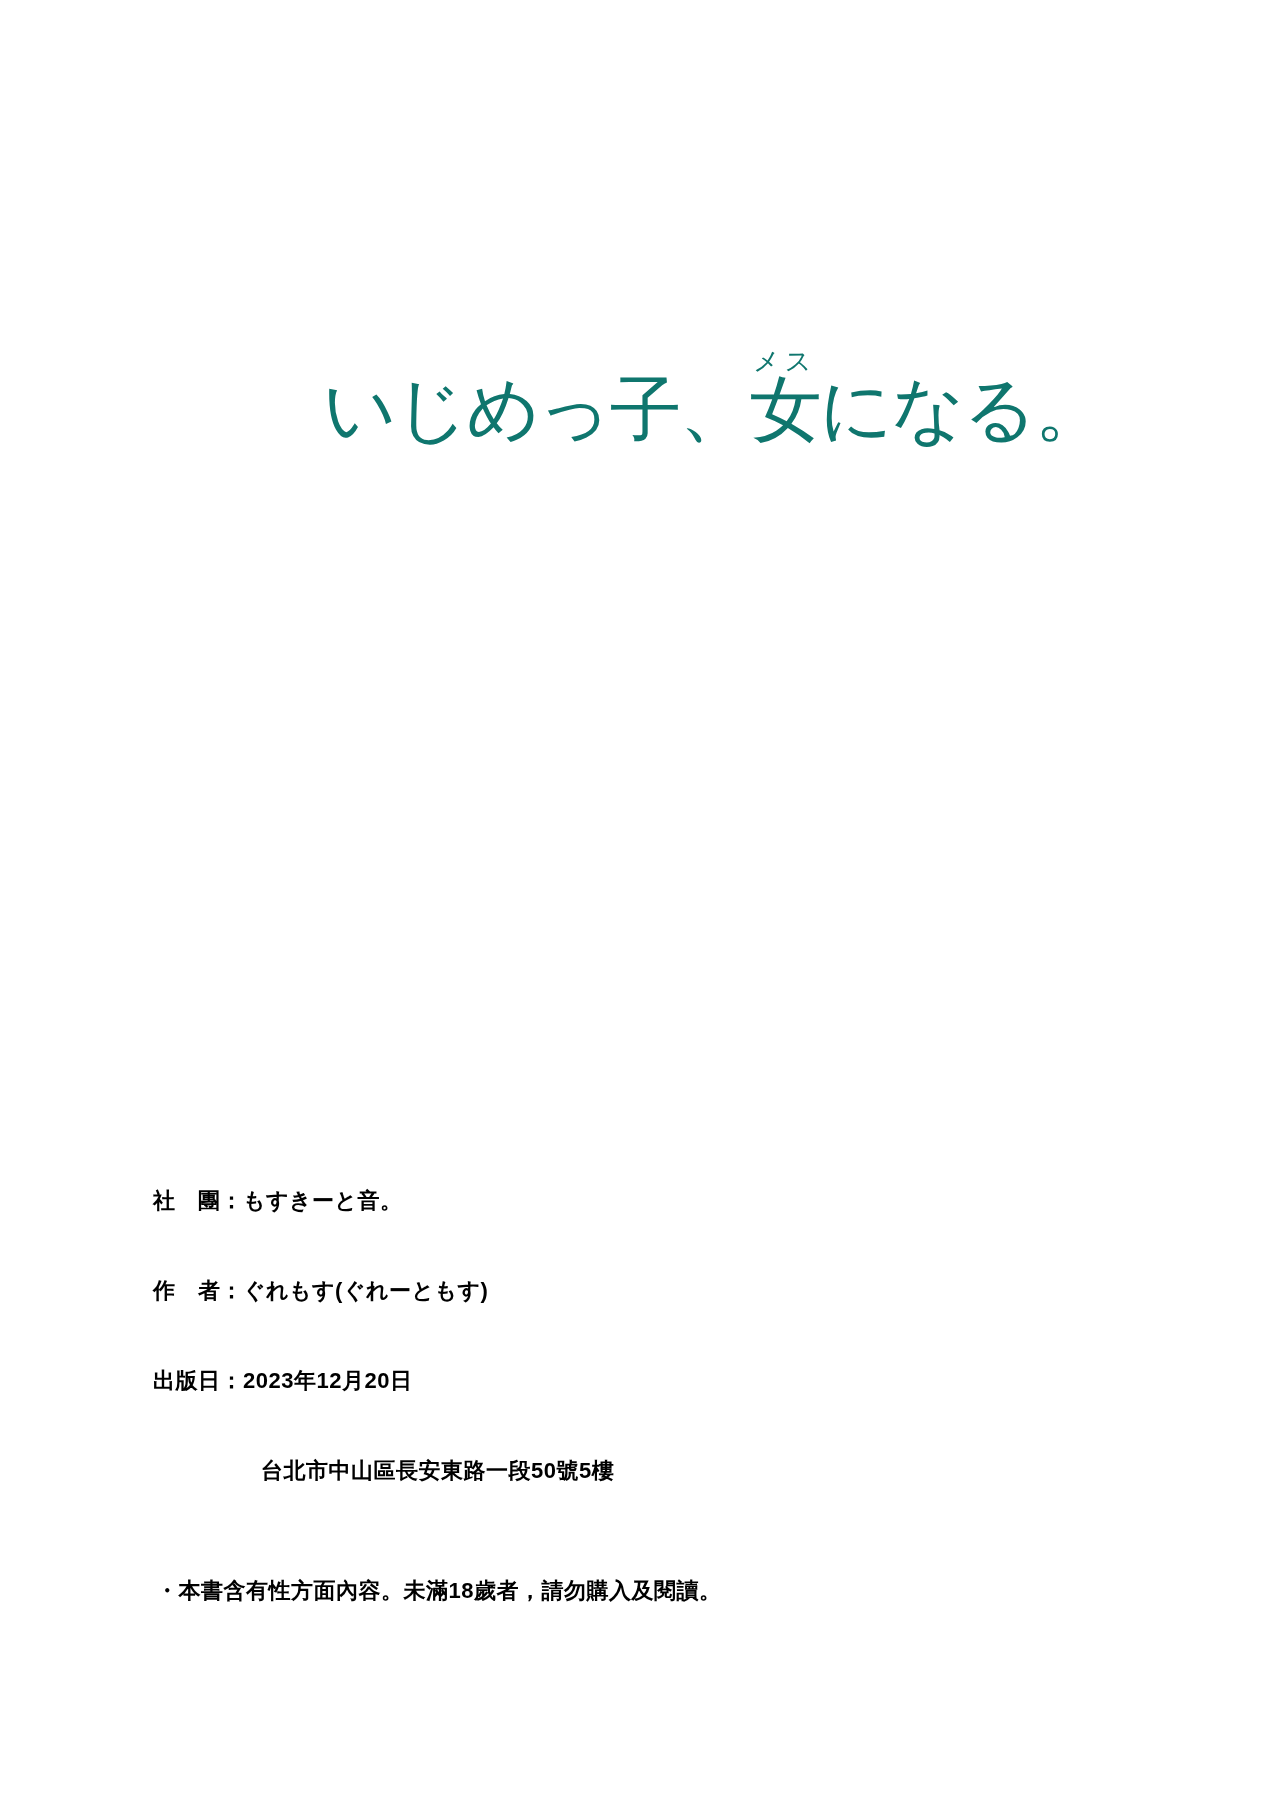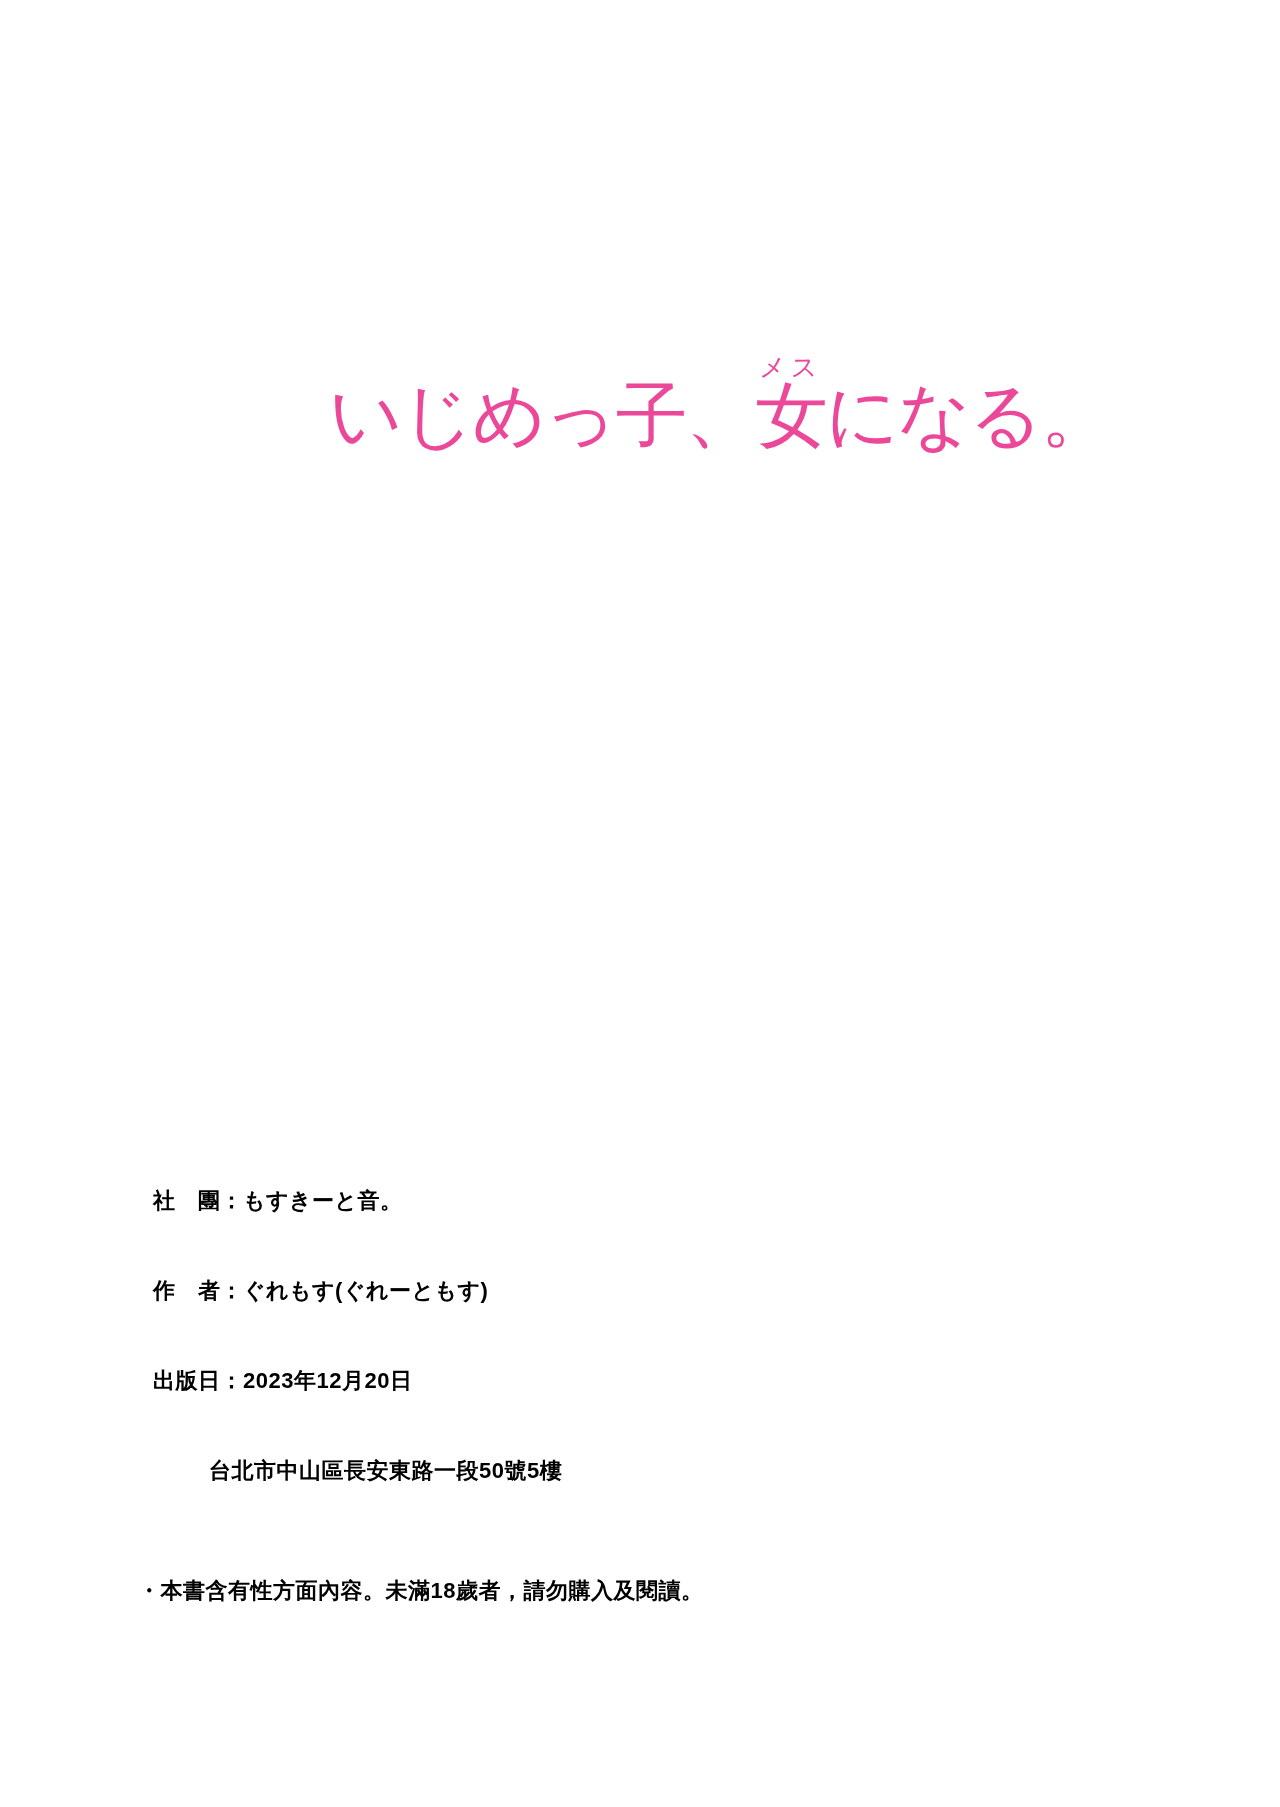--- a/index.html
+++ b/index.html
@@ -14,27 +14,27 @@
     color: #000000;
     font-family: "Liberation Sans", sans-serif;
     overflow: hidden;
   }
 
   
   .book-title {
     position: absolute;
     top: 348px;
     left: 322px;
-    margin: 7px;
+    margin: 1px;
     font-size: 72px;
     font-weight: 400;
     letter-spacing: -2px;
     line-height: 1;
     white-space: nowrap;
-    color: #ec4899;
+    color: #0f766e;
     font-family: "DejaVu Sans", sans-serif;
   }
   .book-title ruby {
     ruby-position: over;
   }
   .book-title rt {
     font-size: 26px;
     font-weight: 400;
     letter-spacing: 5px;
     text-align: center;
@@ -49,27 +49,27 @@
     font-size: 22px;
     line-height: 30px;
     font-weight: bold;
     letter-spacing: 0.5px;
     white-space: pre;
   }
   .colophon .line {
     height: 30px;
   }
   .colophon .line.indent {
-    margin-left: 56px;
+    margin-left: 108px;
   }
 
   
   .notices {
     position: absolute;
-    left: 138px;
+    left: 156px;
     top: 1516px;
     font-size: 22px;
     line-height: 30px;
     font-weight: bold;
     letter-spacing: 0.5px;
     white-space: pre;
   }
   .notices .line {
     height: 30px;
   }

